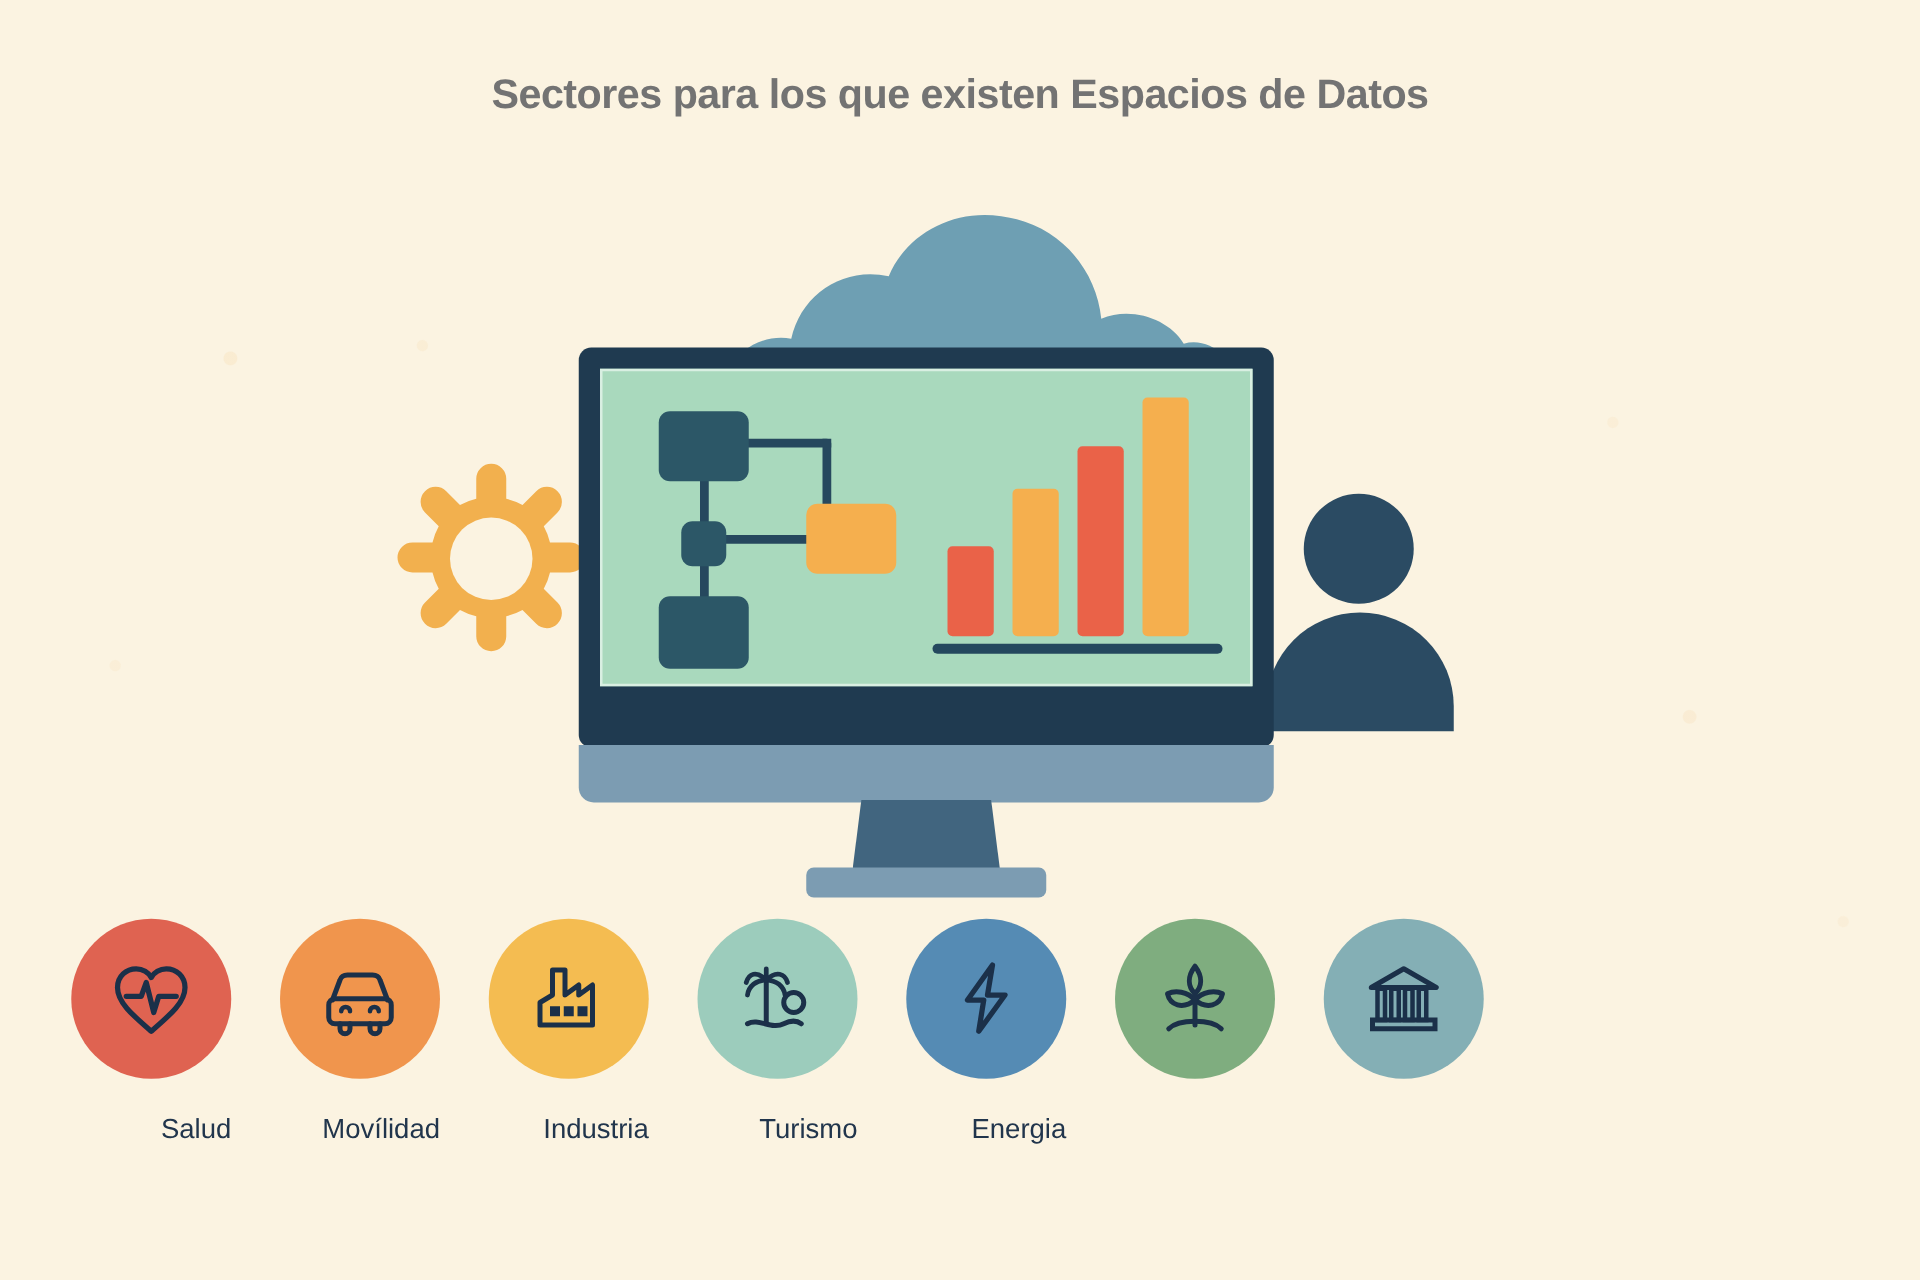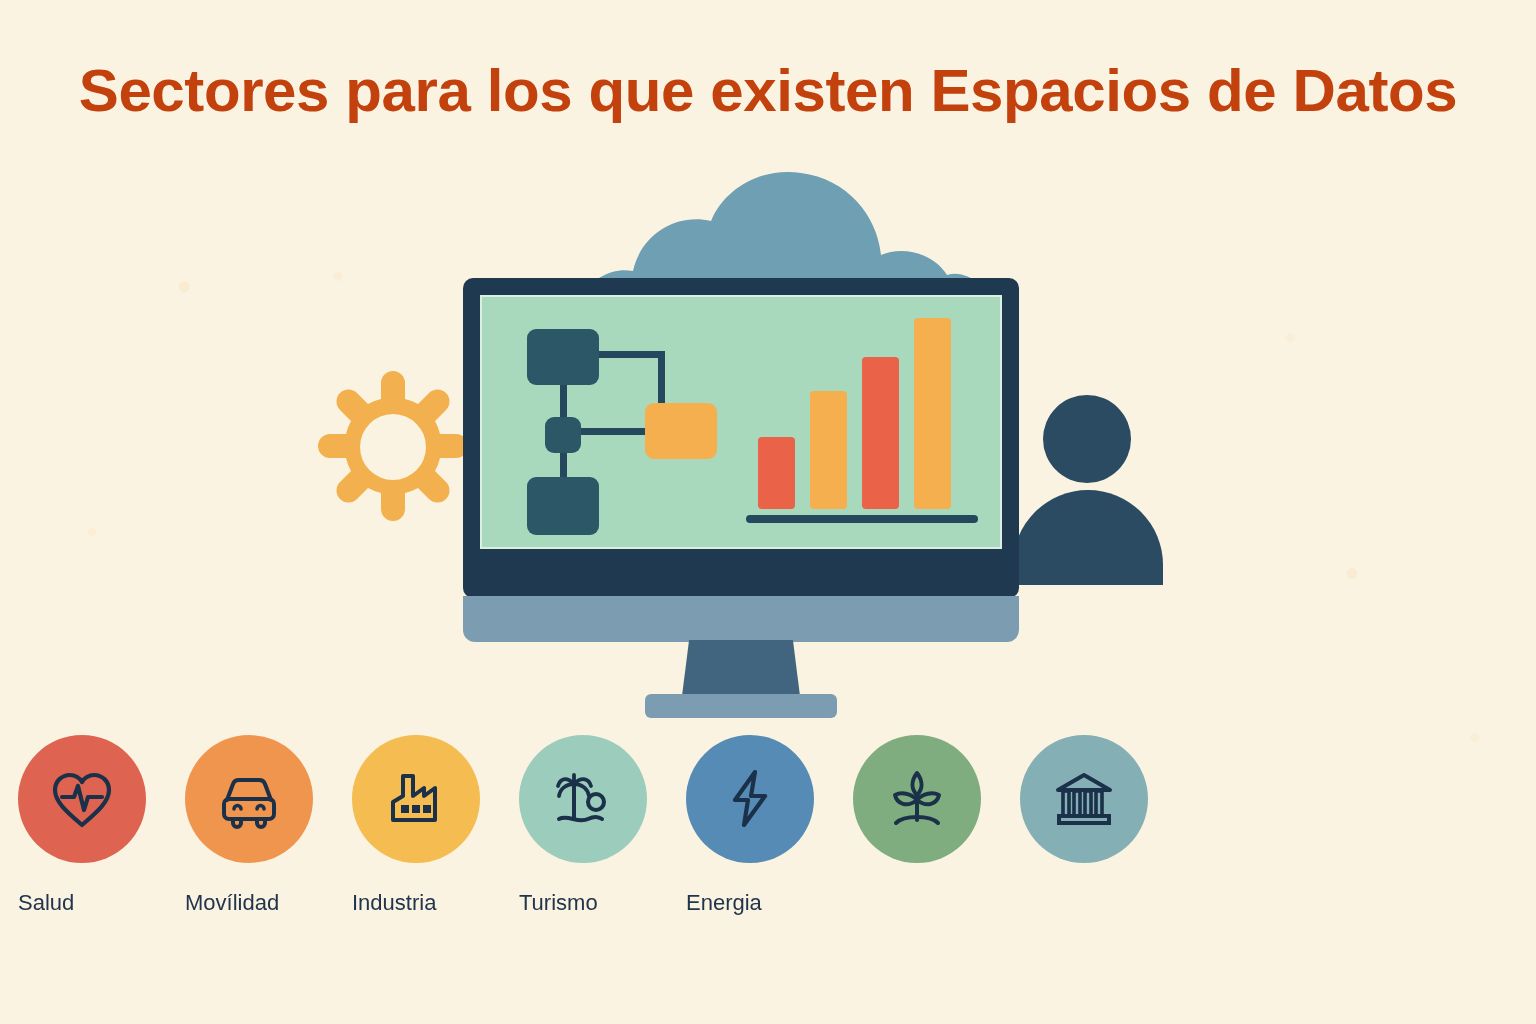--- a/index.html
+++ b/index.html
@@ -28,24 +28,24 @@
       radial-gradient(circle at 6% 52%, rgba(236,177,93,.14) 0 4px, transparent 5px),
       radial-gradient(circle at 96% 72%, rgba(236,177,93,.12) 0 4px, transparent 5px);
   }
 
   
   .title{
     position:absolute;
     left:0; right:0;
     top:56px;
     text-align:center;
-    font-size:60px;
+    font-size:33px;
     font-weight:bold;
     letter-spacing:-.4px;
-    color:#c2410c;
+    color:#737373;
     white-space:nowrap;
   }
 
   
   .hero{
     position:absolute;
     left:0; top:150px;
     width:1536px; height:560px;
   }
 
@@ -121,21 +121,21 @@
     left:18px; top:735px;
     width:1500px; height:260px;
     display:flex;
     align-items:flex-start;
     justify-content:flex-start;
   }
   .sector{
     width:167px;
     display:flex;
     flex-direction:column;
-    align-items:flex-start;
+    align-items:flex-end;
   }
   .sector-circle{
     width:128px; height:128px;
     border-radius:50%;
     display:flex; align-items:center; justify-content:center;
   }
   .sector-label{
     margin-top:24px;
     font-size:22px;
     line-height:1.42;

